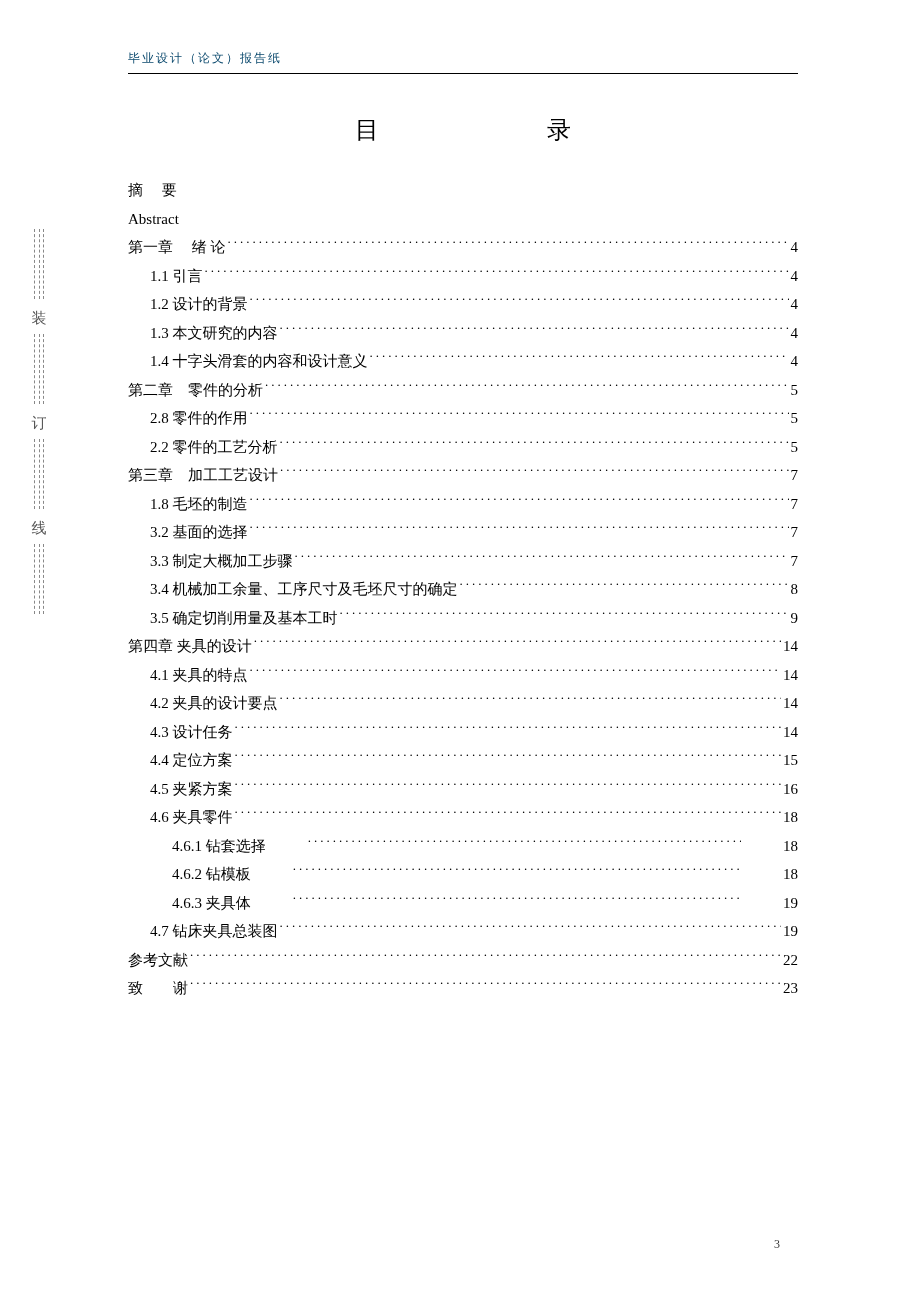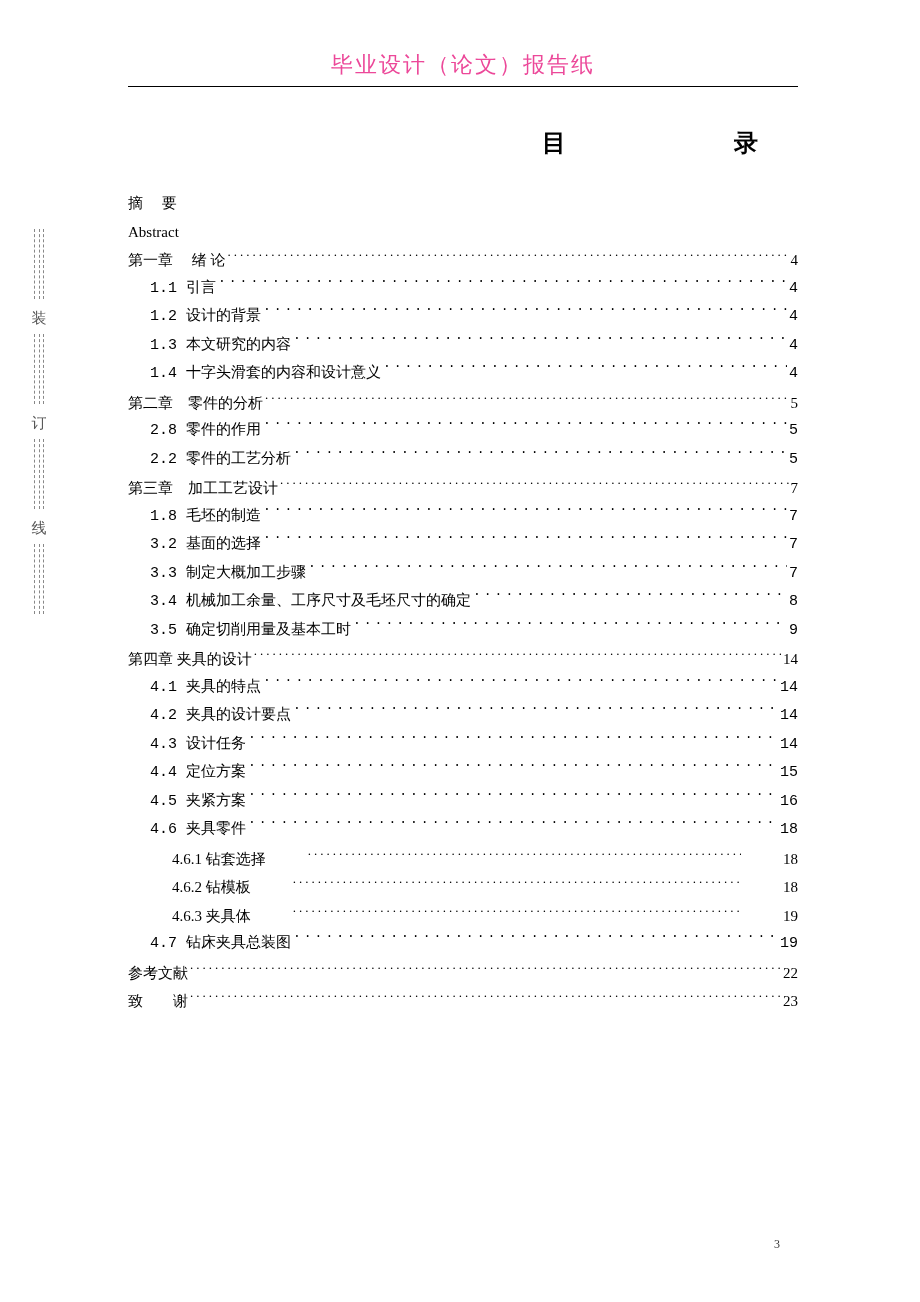--- a/index.html
+++ b/index.html
@@ -11,51 +11,50 @@
     position: relative;
     color: #000;
   }
   .page {
     position: absolute;
     left: 128px;
     top: 50px;
     width: 670px;
   }
   .header-title {
-    text-align: center;
-    font-size: 22px;
+    font-size: 12px;
     letter-spacing: 2px;
     font-family: "SimSun", "宋体", serif;
-    color: #ec4899;
+    color: #0c4a6e;
   }
   .header-rule {
     border: none;
     border-top: 1px solid #000;
     margin-top: 6px;
     margin-bottom: 40px;
   }
   .toc-title {
-    text-align: right;
+    text-align: center;
     font-size: 24px;
-    font-weight: bold;
+    font-weight: normal;
     letter-spacing: 40px;
     padding-left: 40px;
     margin-bottom: 30px;
   }
   .toc {
     font-size: 15px;
     line-height: 1.9;
   }
   .toc-row {
     display: flex;
     align-items: baseline;
     white-space: nowrap;
   }
   .toc-row.level-0 { padding-left: 0; }
-  .toc-row.level-1 { padding-left: 22px; font-family: Liberation Mono, monospace; }
+  .toc-row.level-1 { padding-left: 22px; }
   .toc-row.level-2 { padding-left: 44px; gap: 40px; }
   .toc-label {
     flex: 0 0 auto;
   }
   .toc-dots {
     flex: 1 1 auto;
     overflow: hidden;
     position: relative;
     height: 1em;
     margin: 0 2px;

